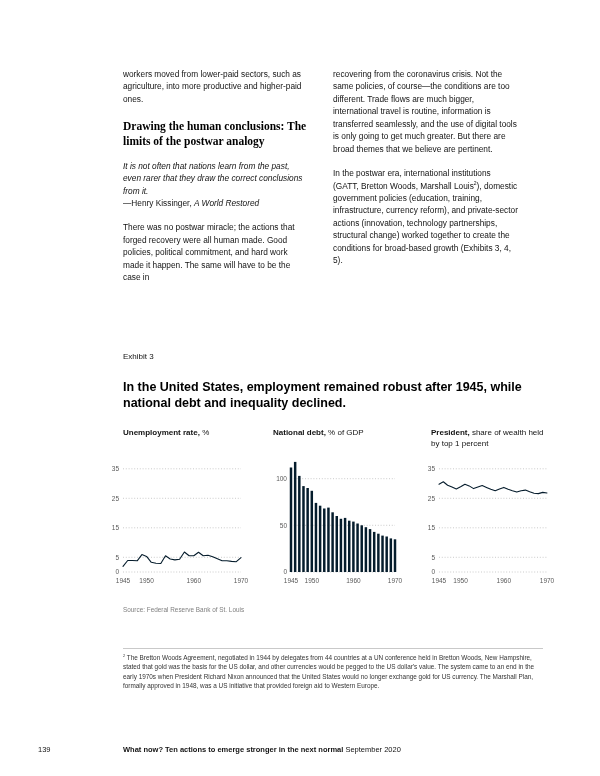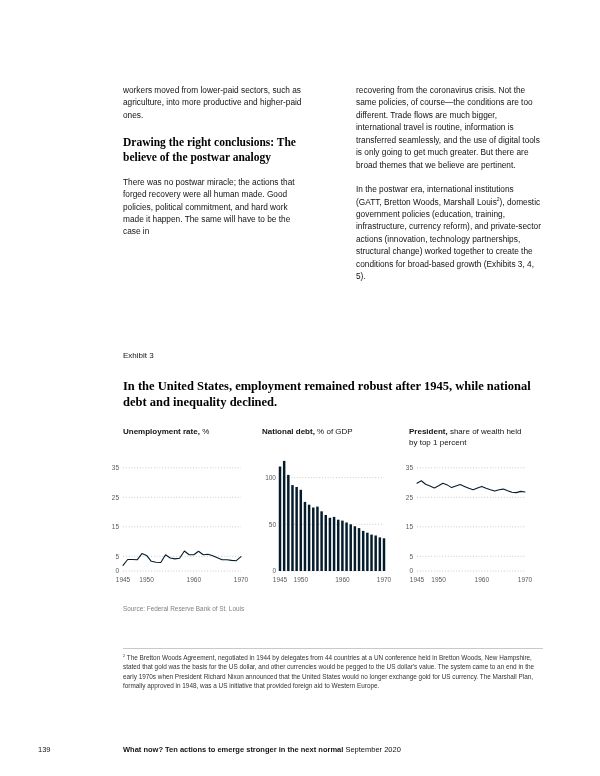--- a/index.html
+++ b/index.html
@@ -6,38 +6,38 @@
   .page{
     position:relative;
     width:600px;height:776px;
     background:#ffffff;
     font-family:"Liberation Sans", sans-serif;
     color:#131313;
     overflow:hidden;
     margin:0 auto;
   }
   .content{position:absolute;left:123px;top:68px;width:424px;}
-  .two-col{display:grid;grid-template-columns:185px 185px;column-gap:48px;font-size:8.3px;line-height:1.5;margin-top:16px;}
+  .two-col{display:grid;grid-template-columns:185px 185px;column-gap:25px;font-size:8.3px;line-height:1.5;}
   .two-col p{margin:0 0 12px 0;}
   h2.section-heading{
     font-family:"Liberation Serif", serif;
     font-weight:bold;font-size:11.5px;line-height:1.32;
     margin:14px 0 10px 0;color:#000;
   }
   .quote-text{font-style:italic;}
   .book-title{font-style:italic;}
   sup{font-size:60%;vertical-align:super;line-height:0;}
   .exhibit{margin-top:56px;}
   .exhibit-label{font-size:8px;margin-bottom:18px;}
   h3.exhibit-title{
-    font-family:Liberation Serif, serif;
+    font-family:Liberation Sans, sans-serif;
     font-weight:bold;font-size:12.5px;line-height:1.35;
     margin:0 0 16px 0;color:#000;width:422px;
   }
-  .charts{display:flex;gap:13px;margin-left:-16px;}
+  .charts{display:flex;gap:24px;margin-left:-16px;}
   .chart-panel{flex:0 0 auto;}
   .chart-title{font-size:8px;line-height:1.3;height:22px;margin-bottom:4px;color:#131313;}
   .chart-title b{font-weight:bold;}
   svg{overflow:visible;display:block;}
   .source-line{font-size:6.4px;color:#7f7f7f;margin-top:16px;}
   .footnote-area{position:absolute;left:123px;top:648px;width:420px;}
   .footnote-rule{border:none;border-top:1px solid #c9c9c9;margin:0 0 4px 0;}
   .footnote{font-size:6.4px;line-height:1.45;color:#333;margin:0;}
   .footer{position:absolute;left:0;bottom:22px;width:600px;font-size:7.5px;}
   .page-number{position:absolute;left:38px;bottom:0;}
@@ -47,21 +47,23 @@
 </head>
 <body>
 
 <div class="page">
 
   <div class="content">
 
     <div class="two-col">
       <div class="col">
         <p>workers moved from lower-paid sectors, such as agriculture, into more productive and higher-paid ones.</p>
-        <h2 class="section-heading">Drawing the right conclusions: The believe of the postwar analogy</h2>
+        <h2 class="section-heading">Drawing the human conclusions: The limits of the postwar analogy</h2>
+        <p><span class="quote-text">It is not often that nations learn from the past, even rarer that they draw the correct conclusions from it.</span><br>
+          <span>—Henry Kissinger, </span><span class="book-title">A World Restored</span></p>
         <p>There was no postwar miracle; the actions that forged recovery were all human made. Good policies, political commitment, and hard work made it happen. The same will have to be the case in</p>
       </div>
       <div class="col">
         <p>recovering from the coronavirus crisis. Not the same policies, of course—the conditions are too different. Trade flows are much bigger, international travel is routine, information is transferred seamlessly, and the use of digital tools is only going to get much greater. But there are broad themes that we believe are pertinent.</p>
         <p><span>In the postwar era, international institutions (GATT, Bretton Woods, Marshall Louis</span><sup>2</sup><span>), domestic government policies (education, training, infrastructure, currency reform), and private-sector actions (innovation, technology partnerships, structural change) worked together to create the conditions for broad-based growth (Exhibits 3, 4, 5).</span></p>
       </div>
     </div>
 
     <div class="exhibit">
       <div class="exhibit-label">Exhibit 3</div>

